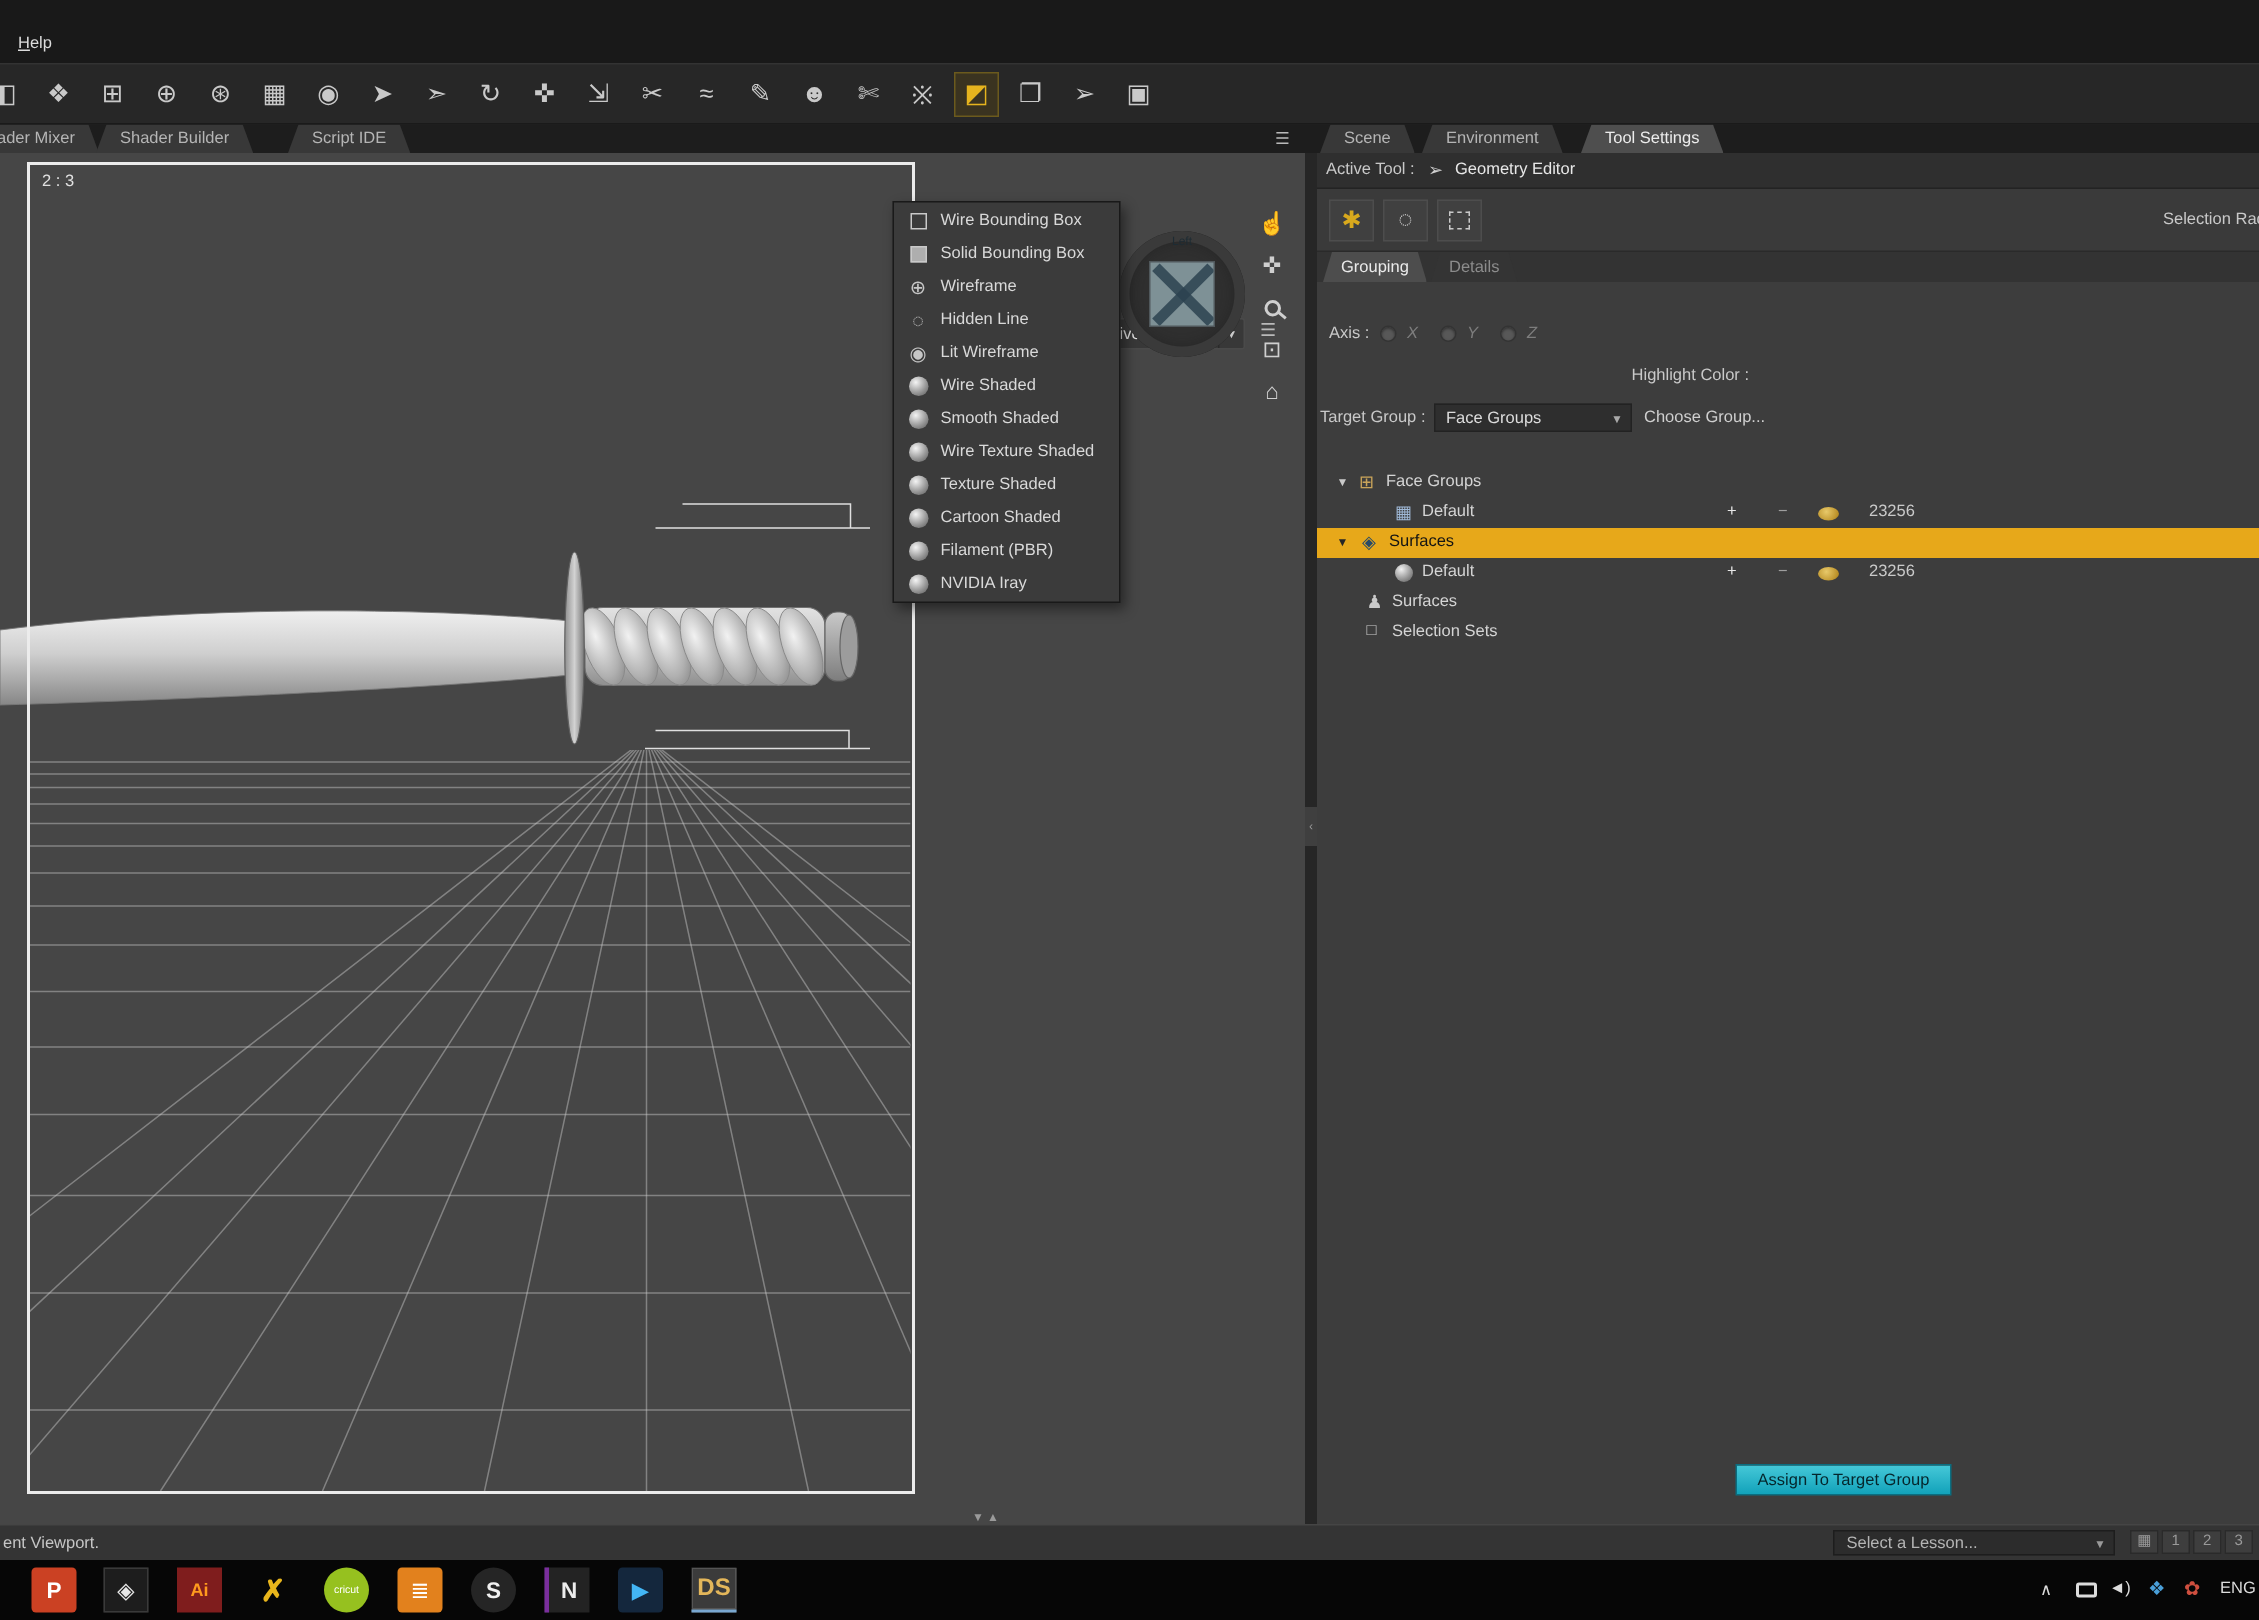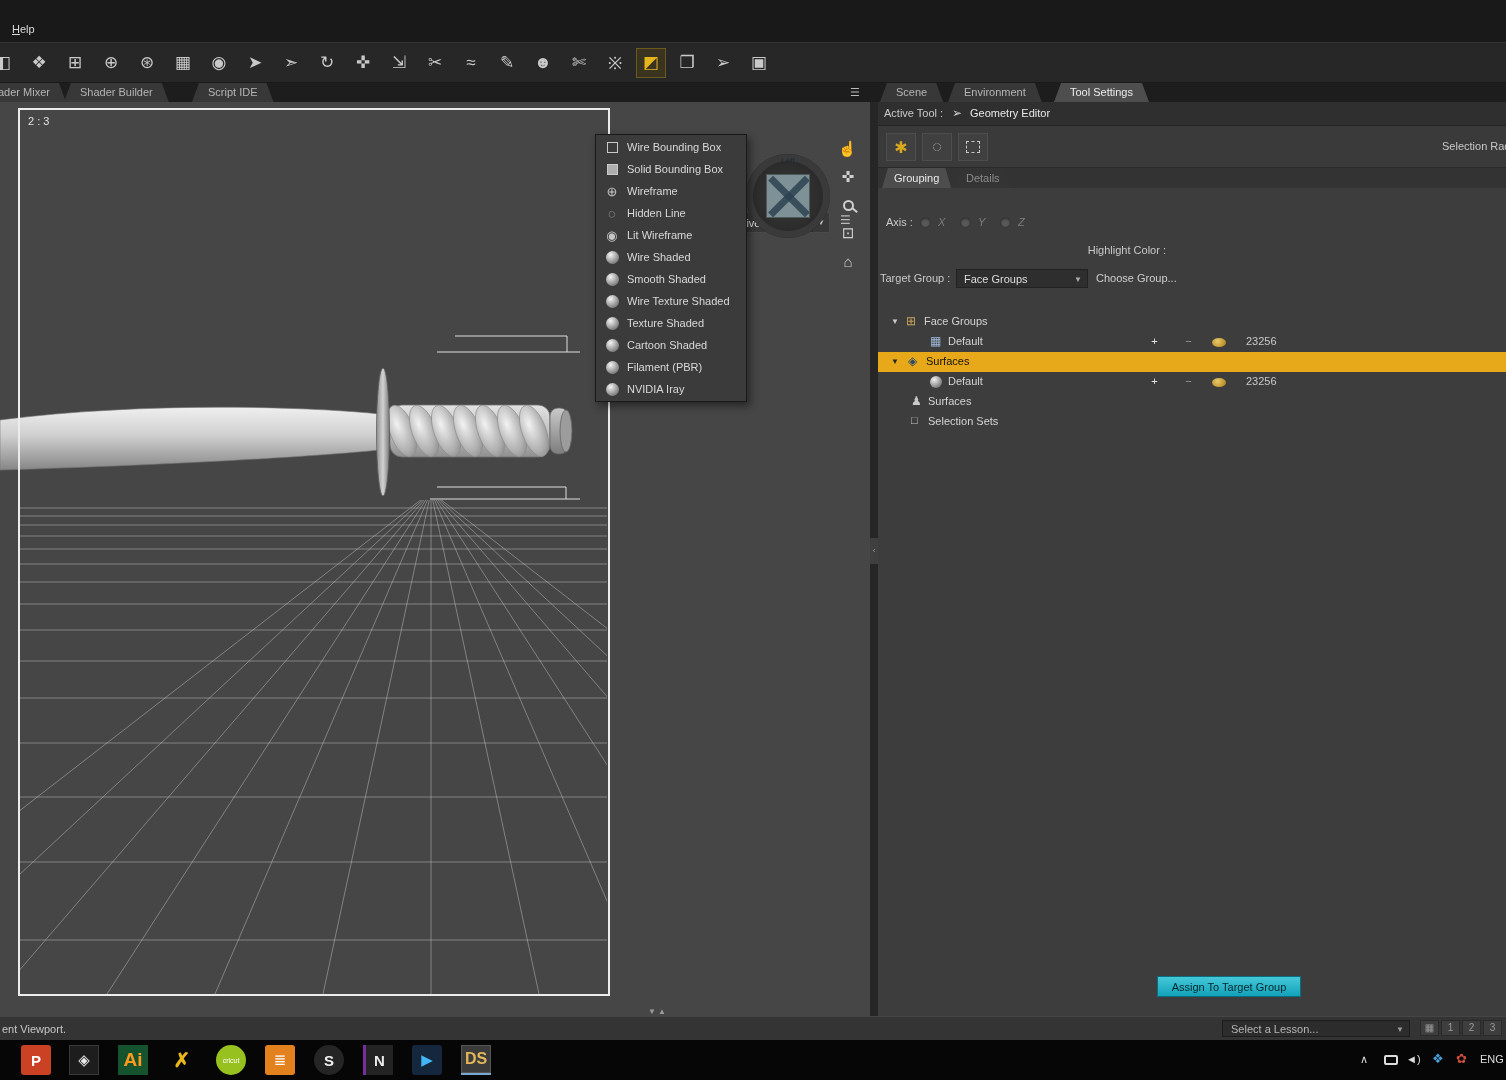--- a/index.html
+++ b/index.html
@@ -168,21 +168,21 @@
   #lesson-dd .arr { position:absolute; right:5px; top:4px; font-size:8px; color:#999; }
   .sb-btn { position:absolute; top:3px; width:19px; height:16px; background:#3e3e3e;
     border:1px solid #2a2a2a; color:#9a9a9a; font-size:10px; text-align:center; line-height:14px; }
 
   
   #taskbar { left:0; top:1040px; width:1506px; height:40px; background:#060606; }
   .tb-app { position:absolute; top:5px; width:30px; height:30px; display:flex;
     align-items:center; justify-content:center; font-size:15px; color:#eee; }
   .app-powerpoint { background:#cb4123; color:#fff; border-radius:3px; font-weight:bold; }
   .app-dark { background:#1d1d1d; border:1px solid #3a3a3a; color:#e8e8e8; }
-  .app-illustrator { background:#14532d; color:#ff9a1e; font-weight:bold; font-size:19px; }
+  .app-illustrator { background:#7f1d1d; color:#ff9a1e; font-weight:bold; font-size:12px; }
   .app-cutter { color:#e9b61c; font-size:20px; font-weight:bold; }
   .app-cricut { background:#96c11f; border-radius:50%; color:#fff; font-size:7px; }
   .app-orange { background:#e2811d; color:#fff; border-radius:3px; }
   .app-skype { background:#252525; border-radius:50%; color:#f0f0f0; font-weight:bold; }
   .app-onenote { background:#232323; color:#ededed; font-weight:bold; border-left:3px solid #7a2e9d; }
   .app-media { background:#14273d; color:#43b6f5; border-radius:3px; }
   .app-daz { background:#3b3b3b; color:#e3b65a; font-weight:bold; font-size:16px;
     box-shadow:inset 0 0 0 1px #555; border-bottom:2px solid #79a7d0; }
   .tray-item { position:absolute; top:13px; color:#dcdcdc; font-size:11px; }
   #tray-monitor { top:15px; width:14px; height:10px; border:2px solid #dcdcdc; border-radius:2px; }

